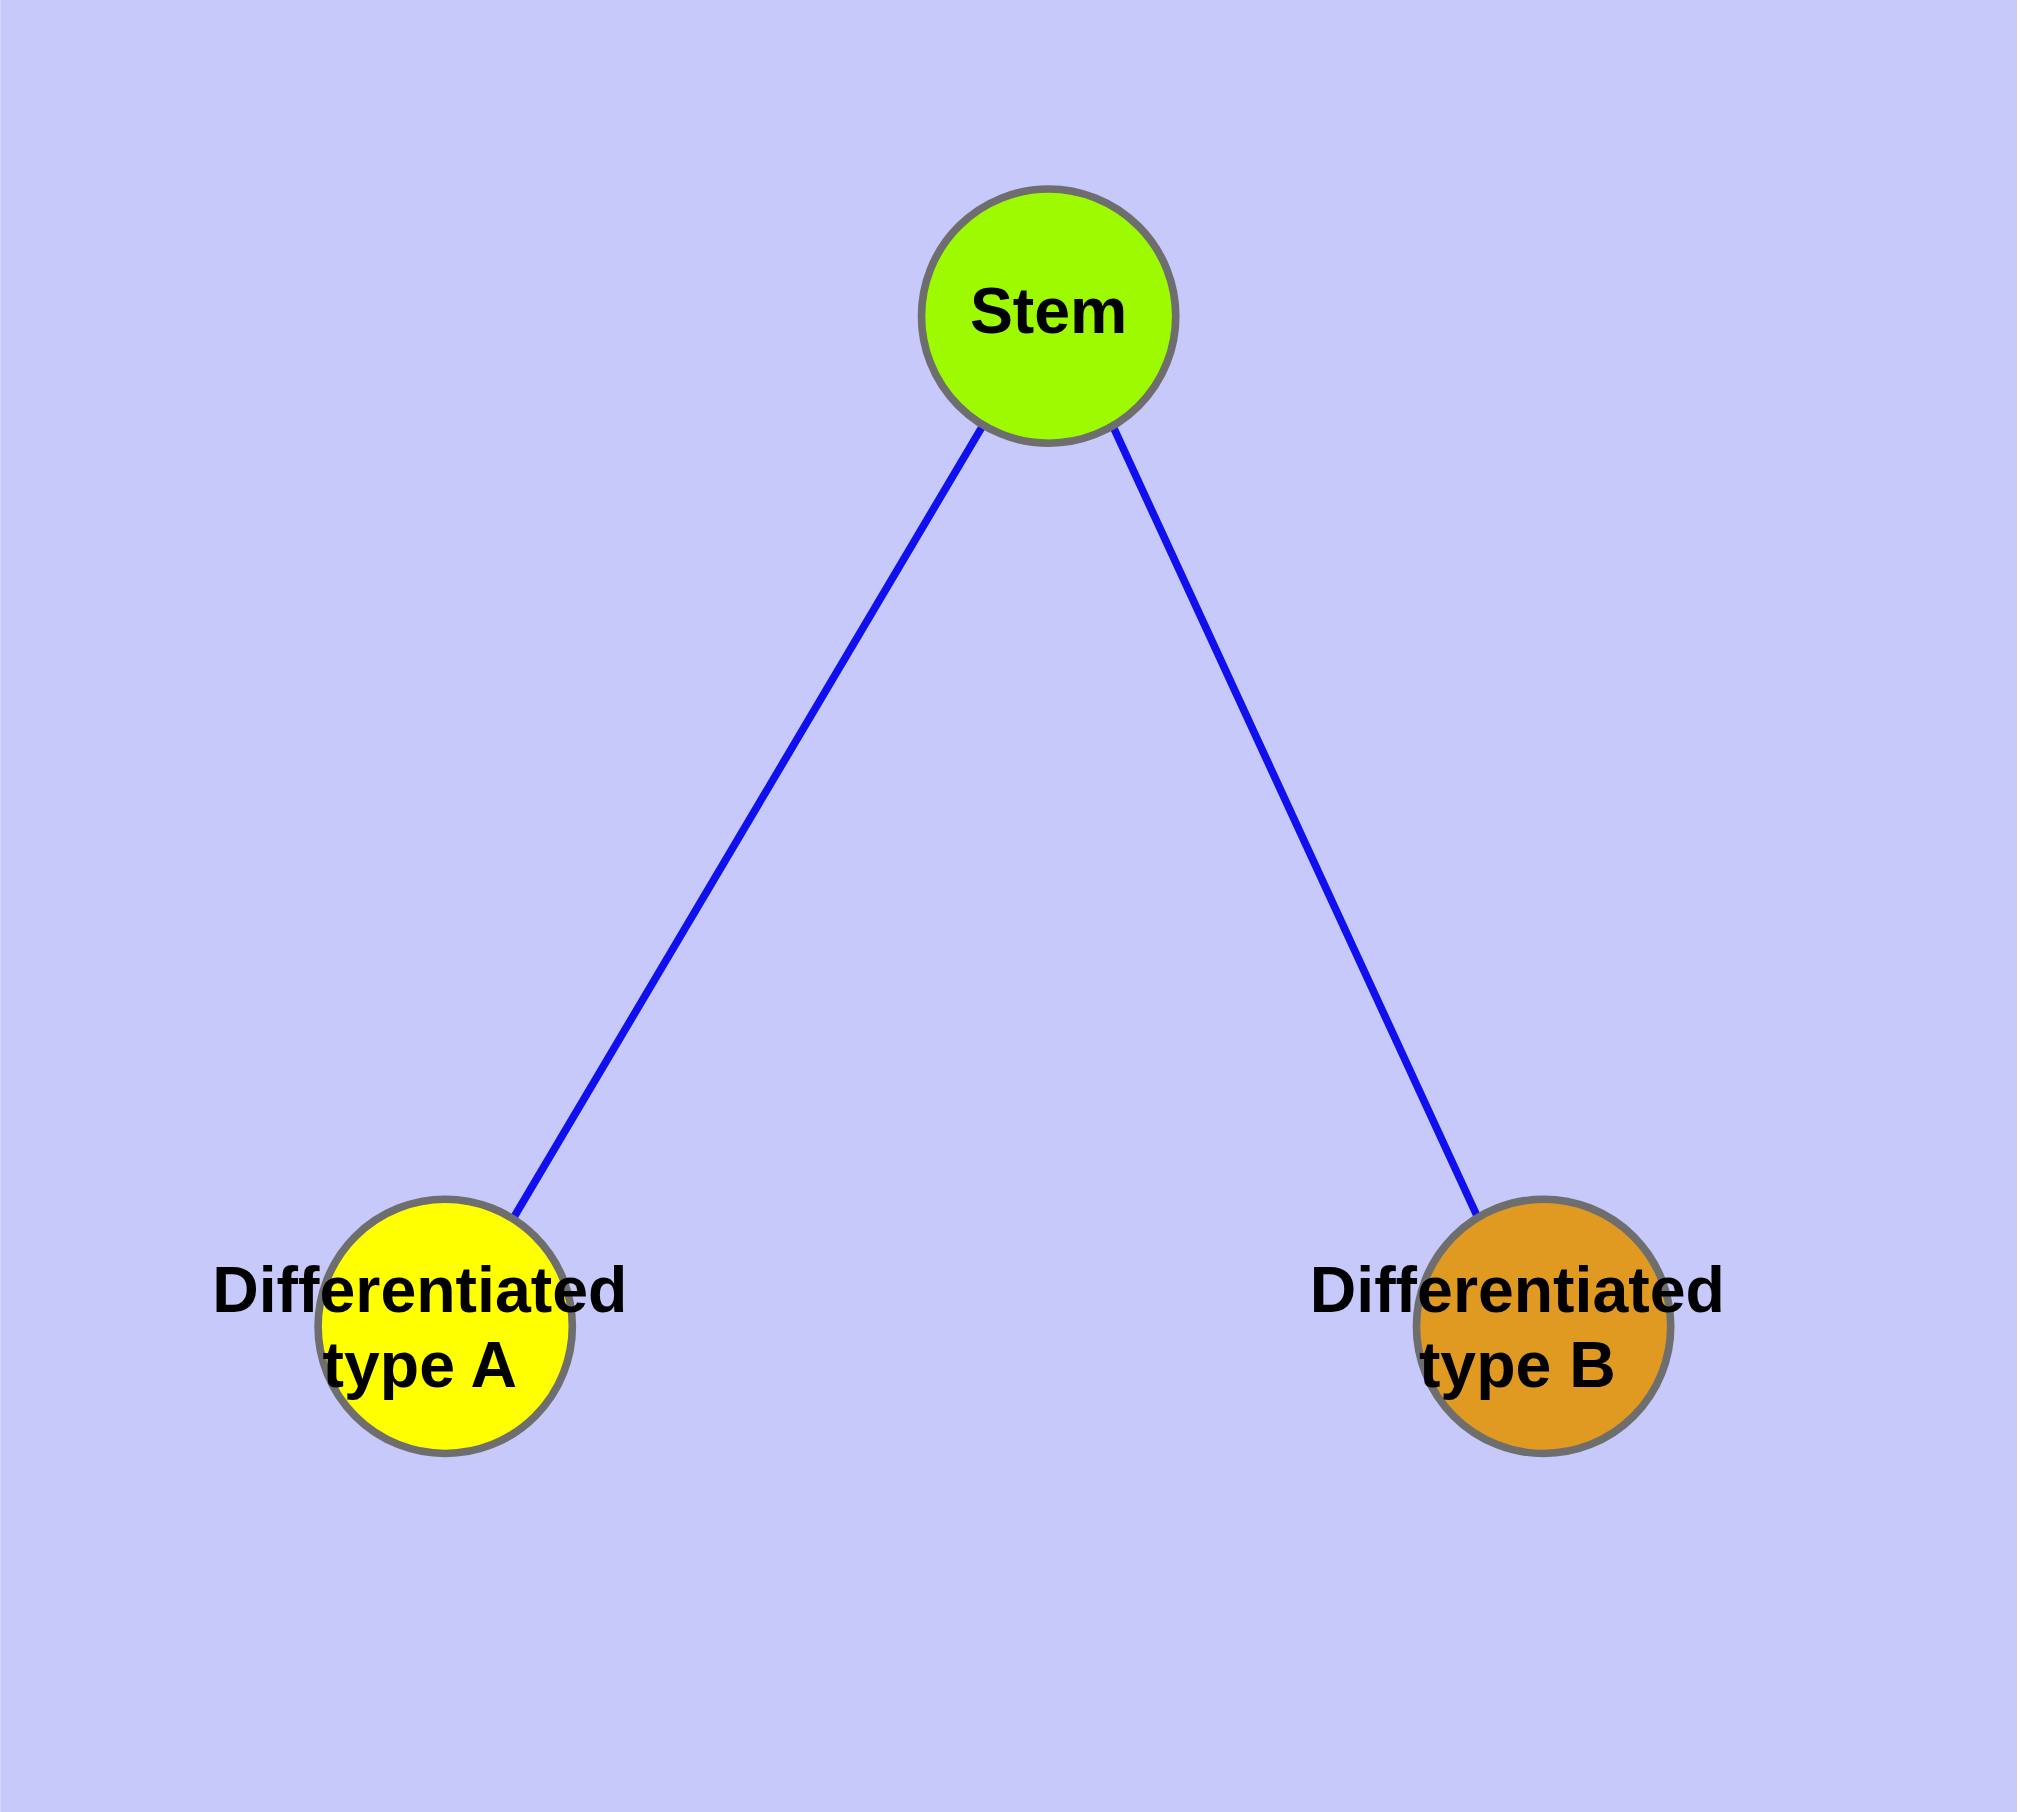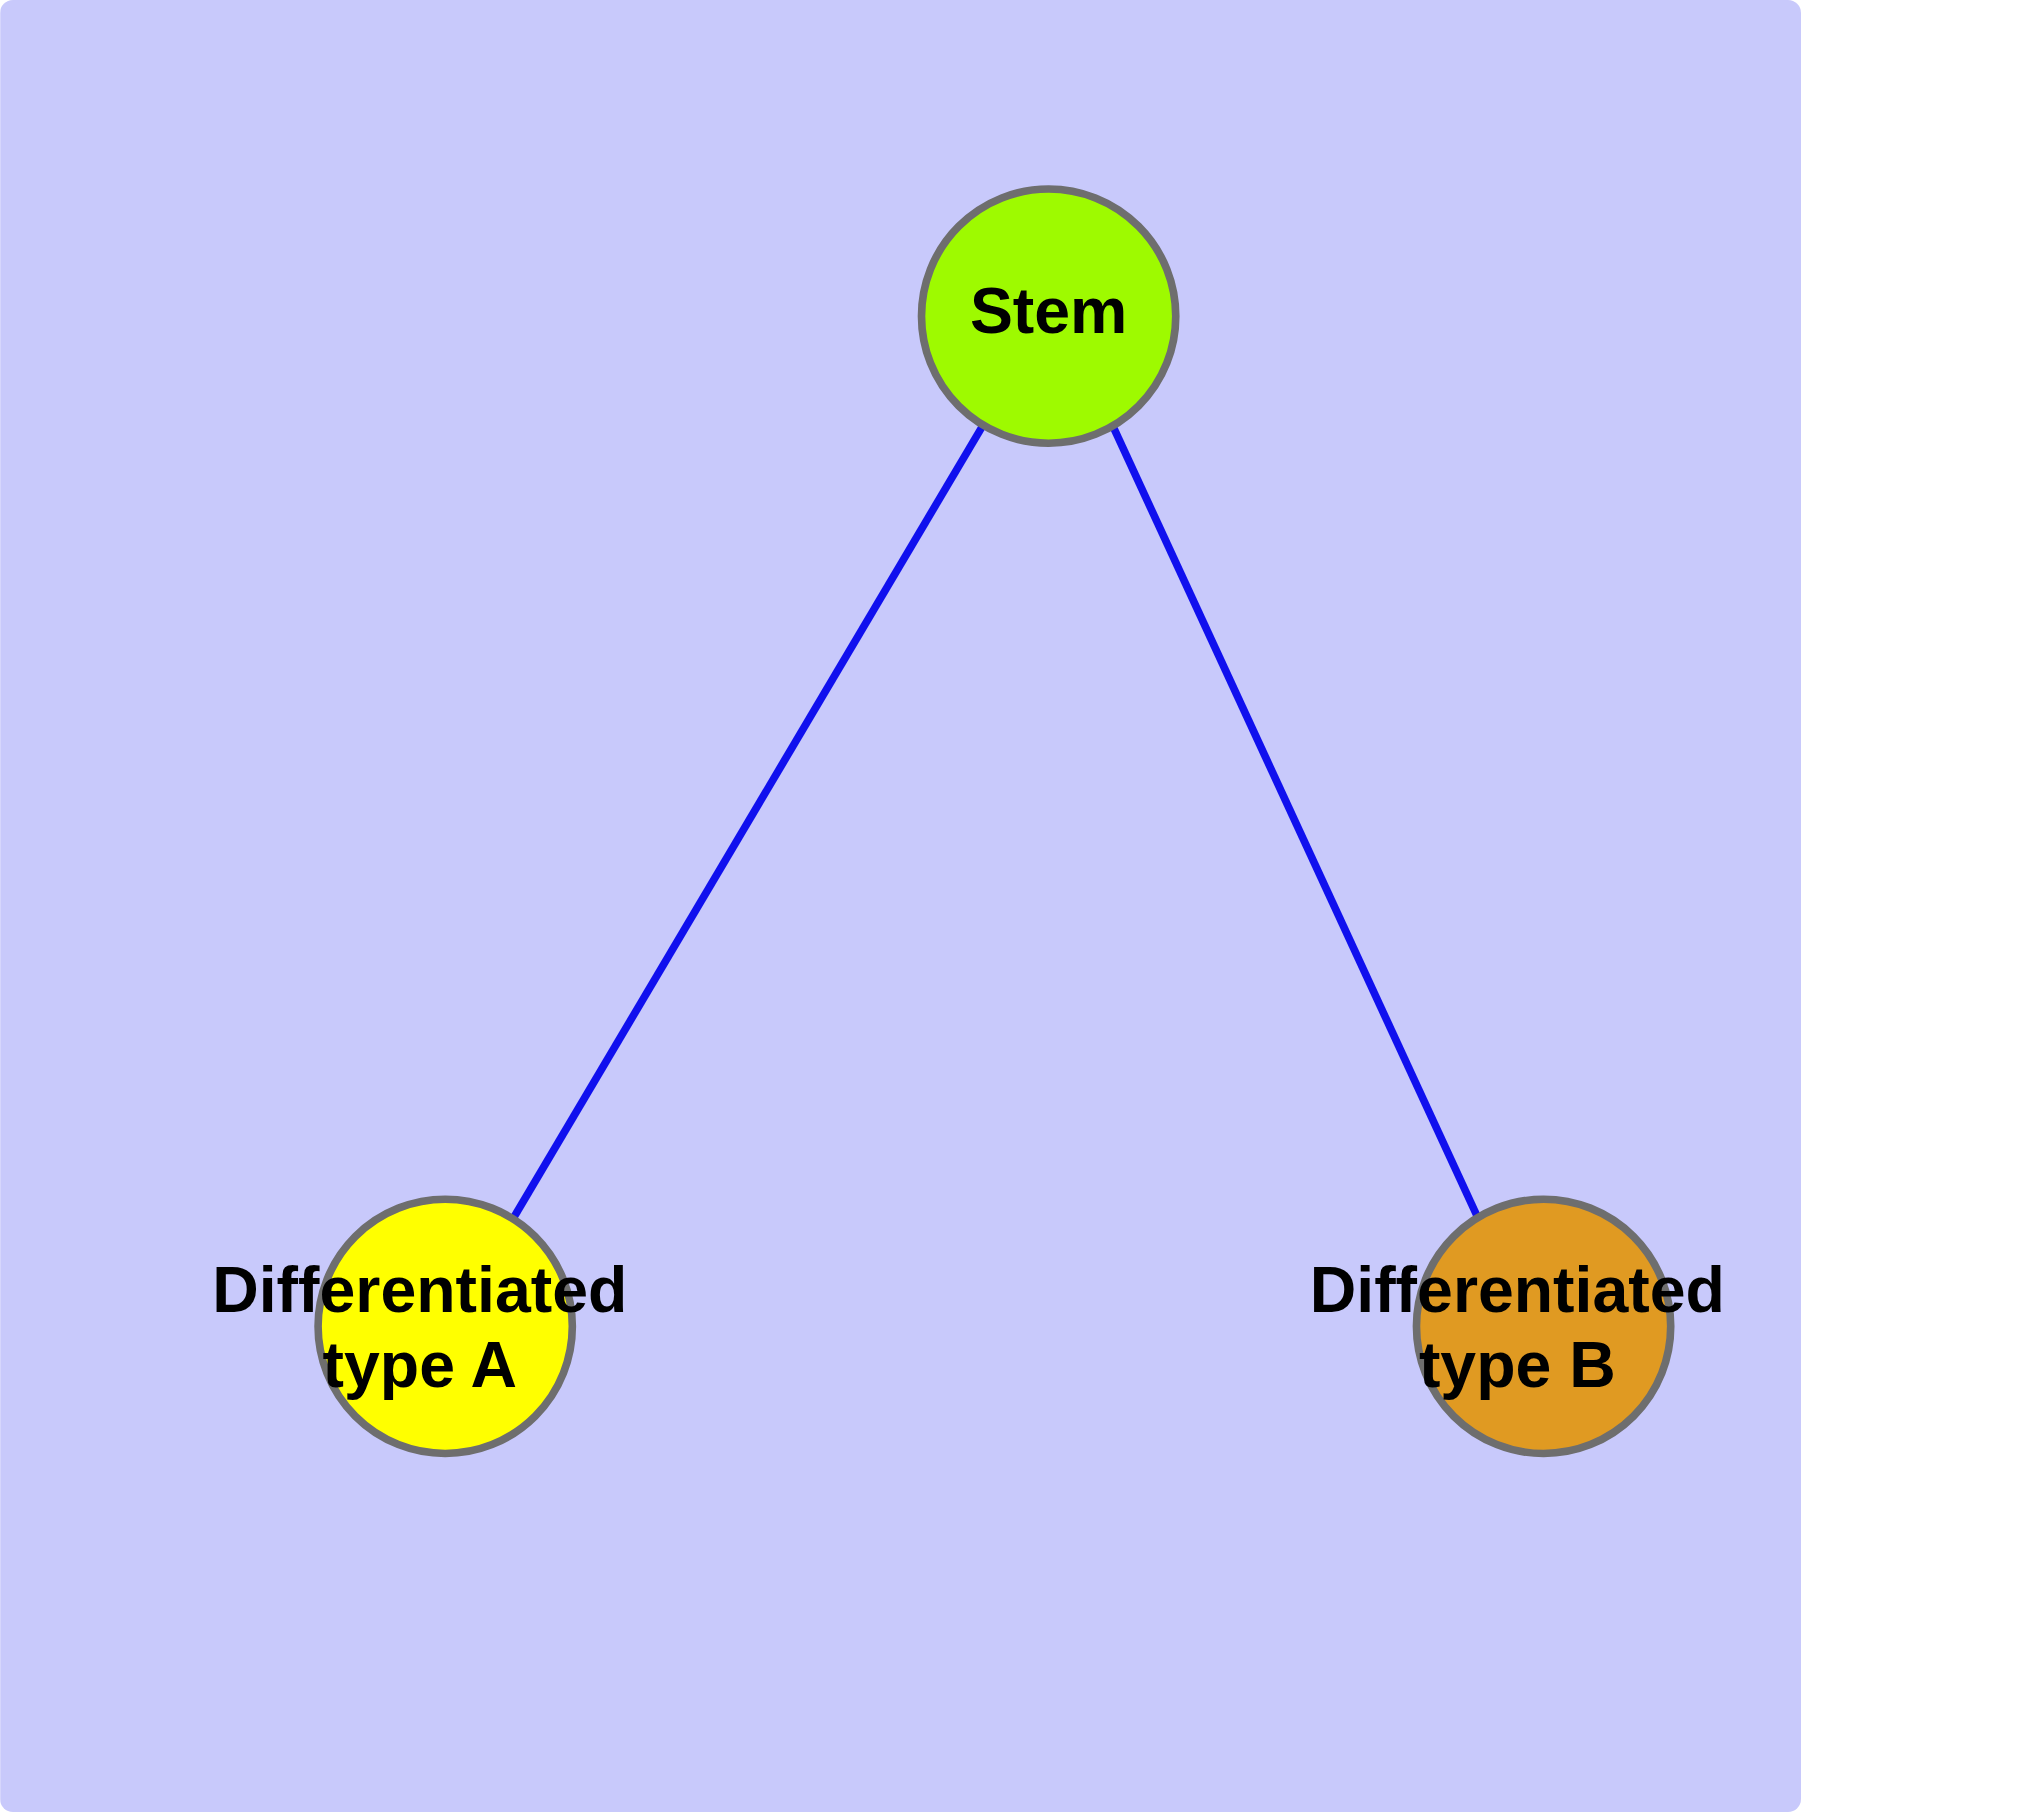--- a/index.html
+++ b/index.html
@@ -2,25 +2,24 @@
 <html style="font-size:13.6px"><head>
 <meta charset="utf-8">
 <style>
   html, body {
     margin: 0;
     padding: 0;
     background: #ffffff;
   }
   #canvas {
     position: relative;
-    width: 1801px;
+    width: 2017px;
     height: 1812px;
     overflow: hidden;
     font-family: "Liberation Sans", sans-serif;
-    border-radius: 13px;
   }
   #graph-svg {
     position: absolute;
     left: 0;
     top: 0;
     width: 2021px;
     height: 1812px;
     display: block;
   }
   .node-circle {

